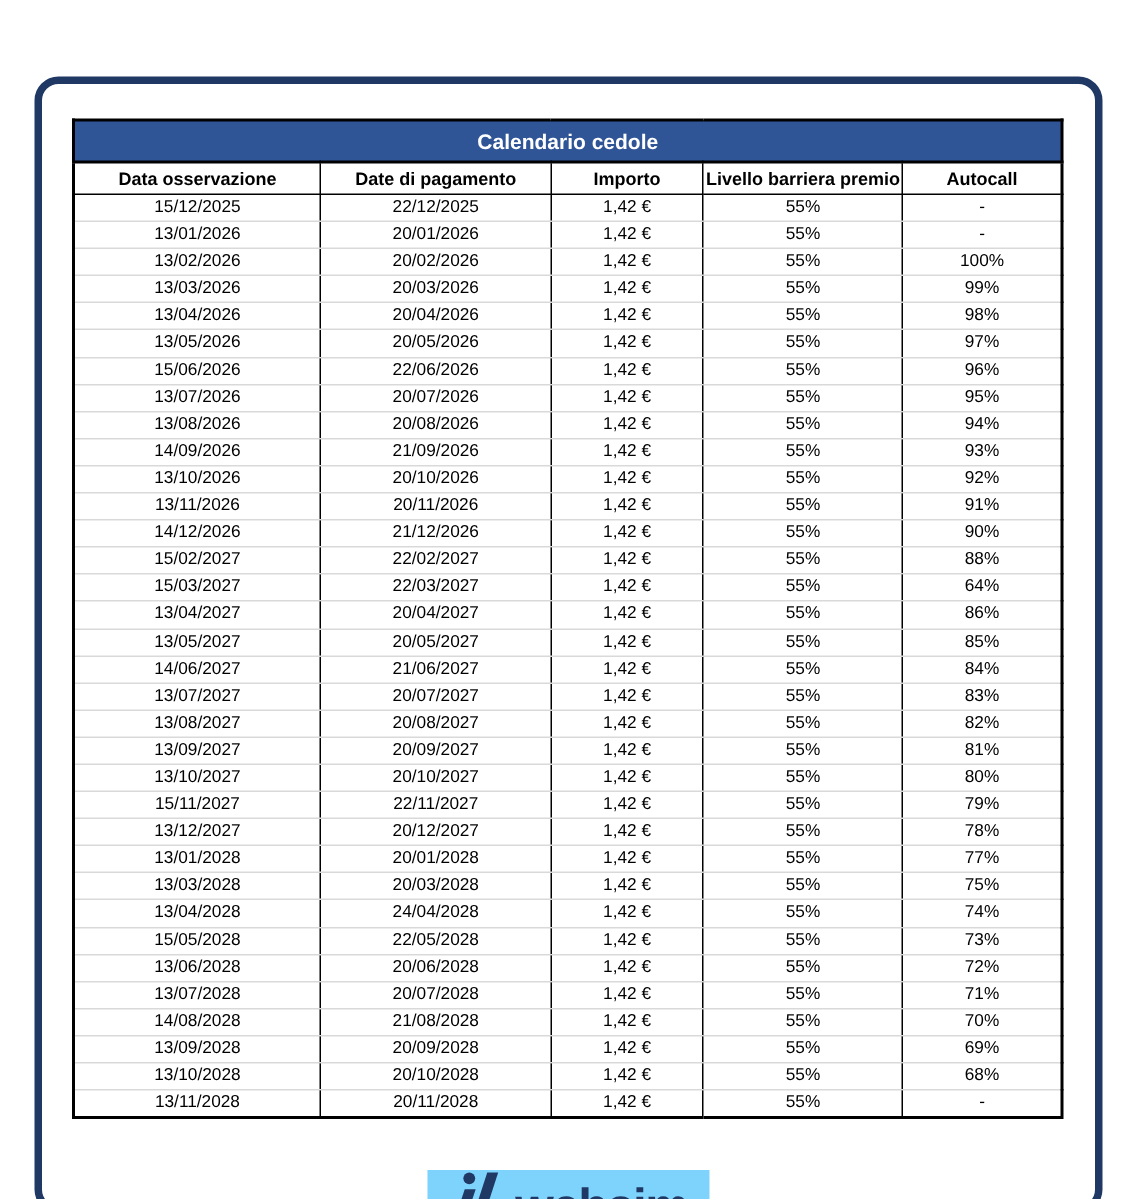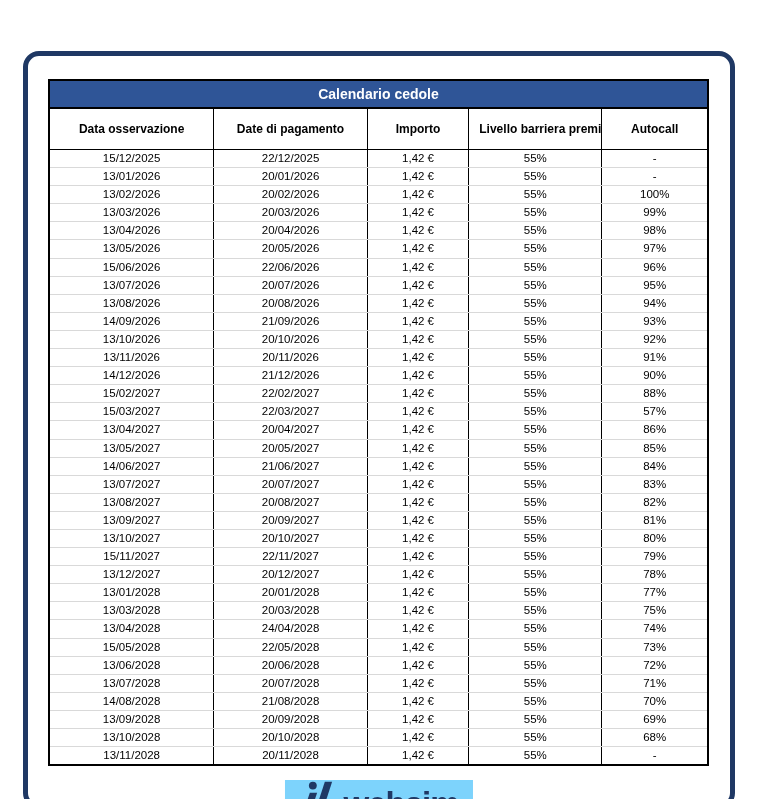--- a/index.html
+++ b/index.html
@@ -51,21 +51,21 @@
     text-align: center;
     padding: 0;
   }
   .header-row th {
     color: #000000;
     font-size: 12px;
     font-weight: bold;
     height: 20px;
     border: 1px solid #000000;
     text-align: center;
-    padding: 10px;
+    padding: 0;
     overflow: hidden;
     white-space: nowrap;
   }
   tbody td {
     color: #000000;
     font-size: 11.5px;
     height: 17.1px;
     line-height: 17.1px;
     text-align: center;
     vertical-align: middle;
@@ -241,21 +241,21 @@
             <td>22/02/2027</td>
             <td>1,42 €</td>
             <td>55%</td>
             <td>88%</td>
           </tr>
           <tr>
             <td>15/03/2027</td>
             <td>22/03/2027</td>
             <td>1,42 €</td>
             <td>55%</td>
-            <td>57%</td>
+            <td>64%</td>
           </tr>
           <tr>
             <td>13/04/2027</td>
             <td>20/04/2027</td>
             <td>1,42 €</td>
             <td>55%</td>
             <td>86%</td>
           </tr>
           <tr>
             <td>13/05/2027</td>

